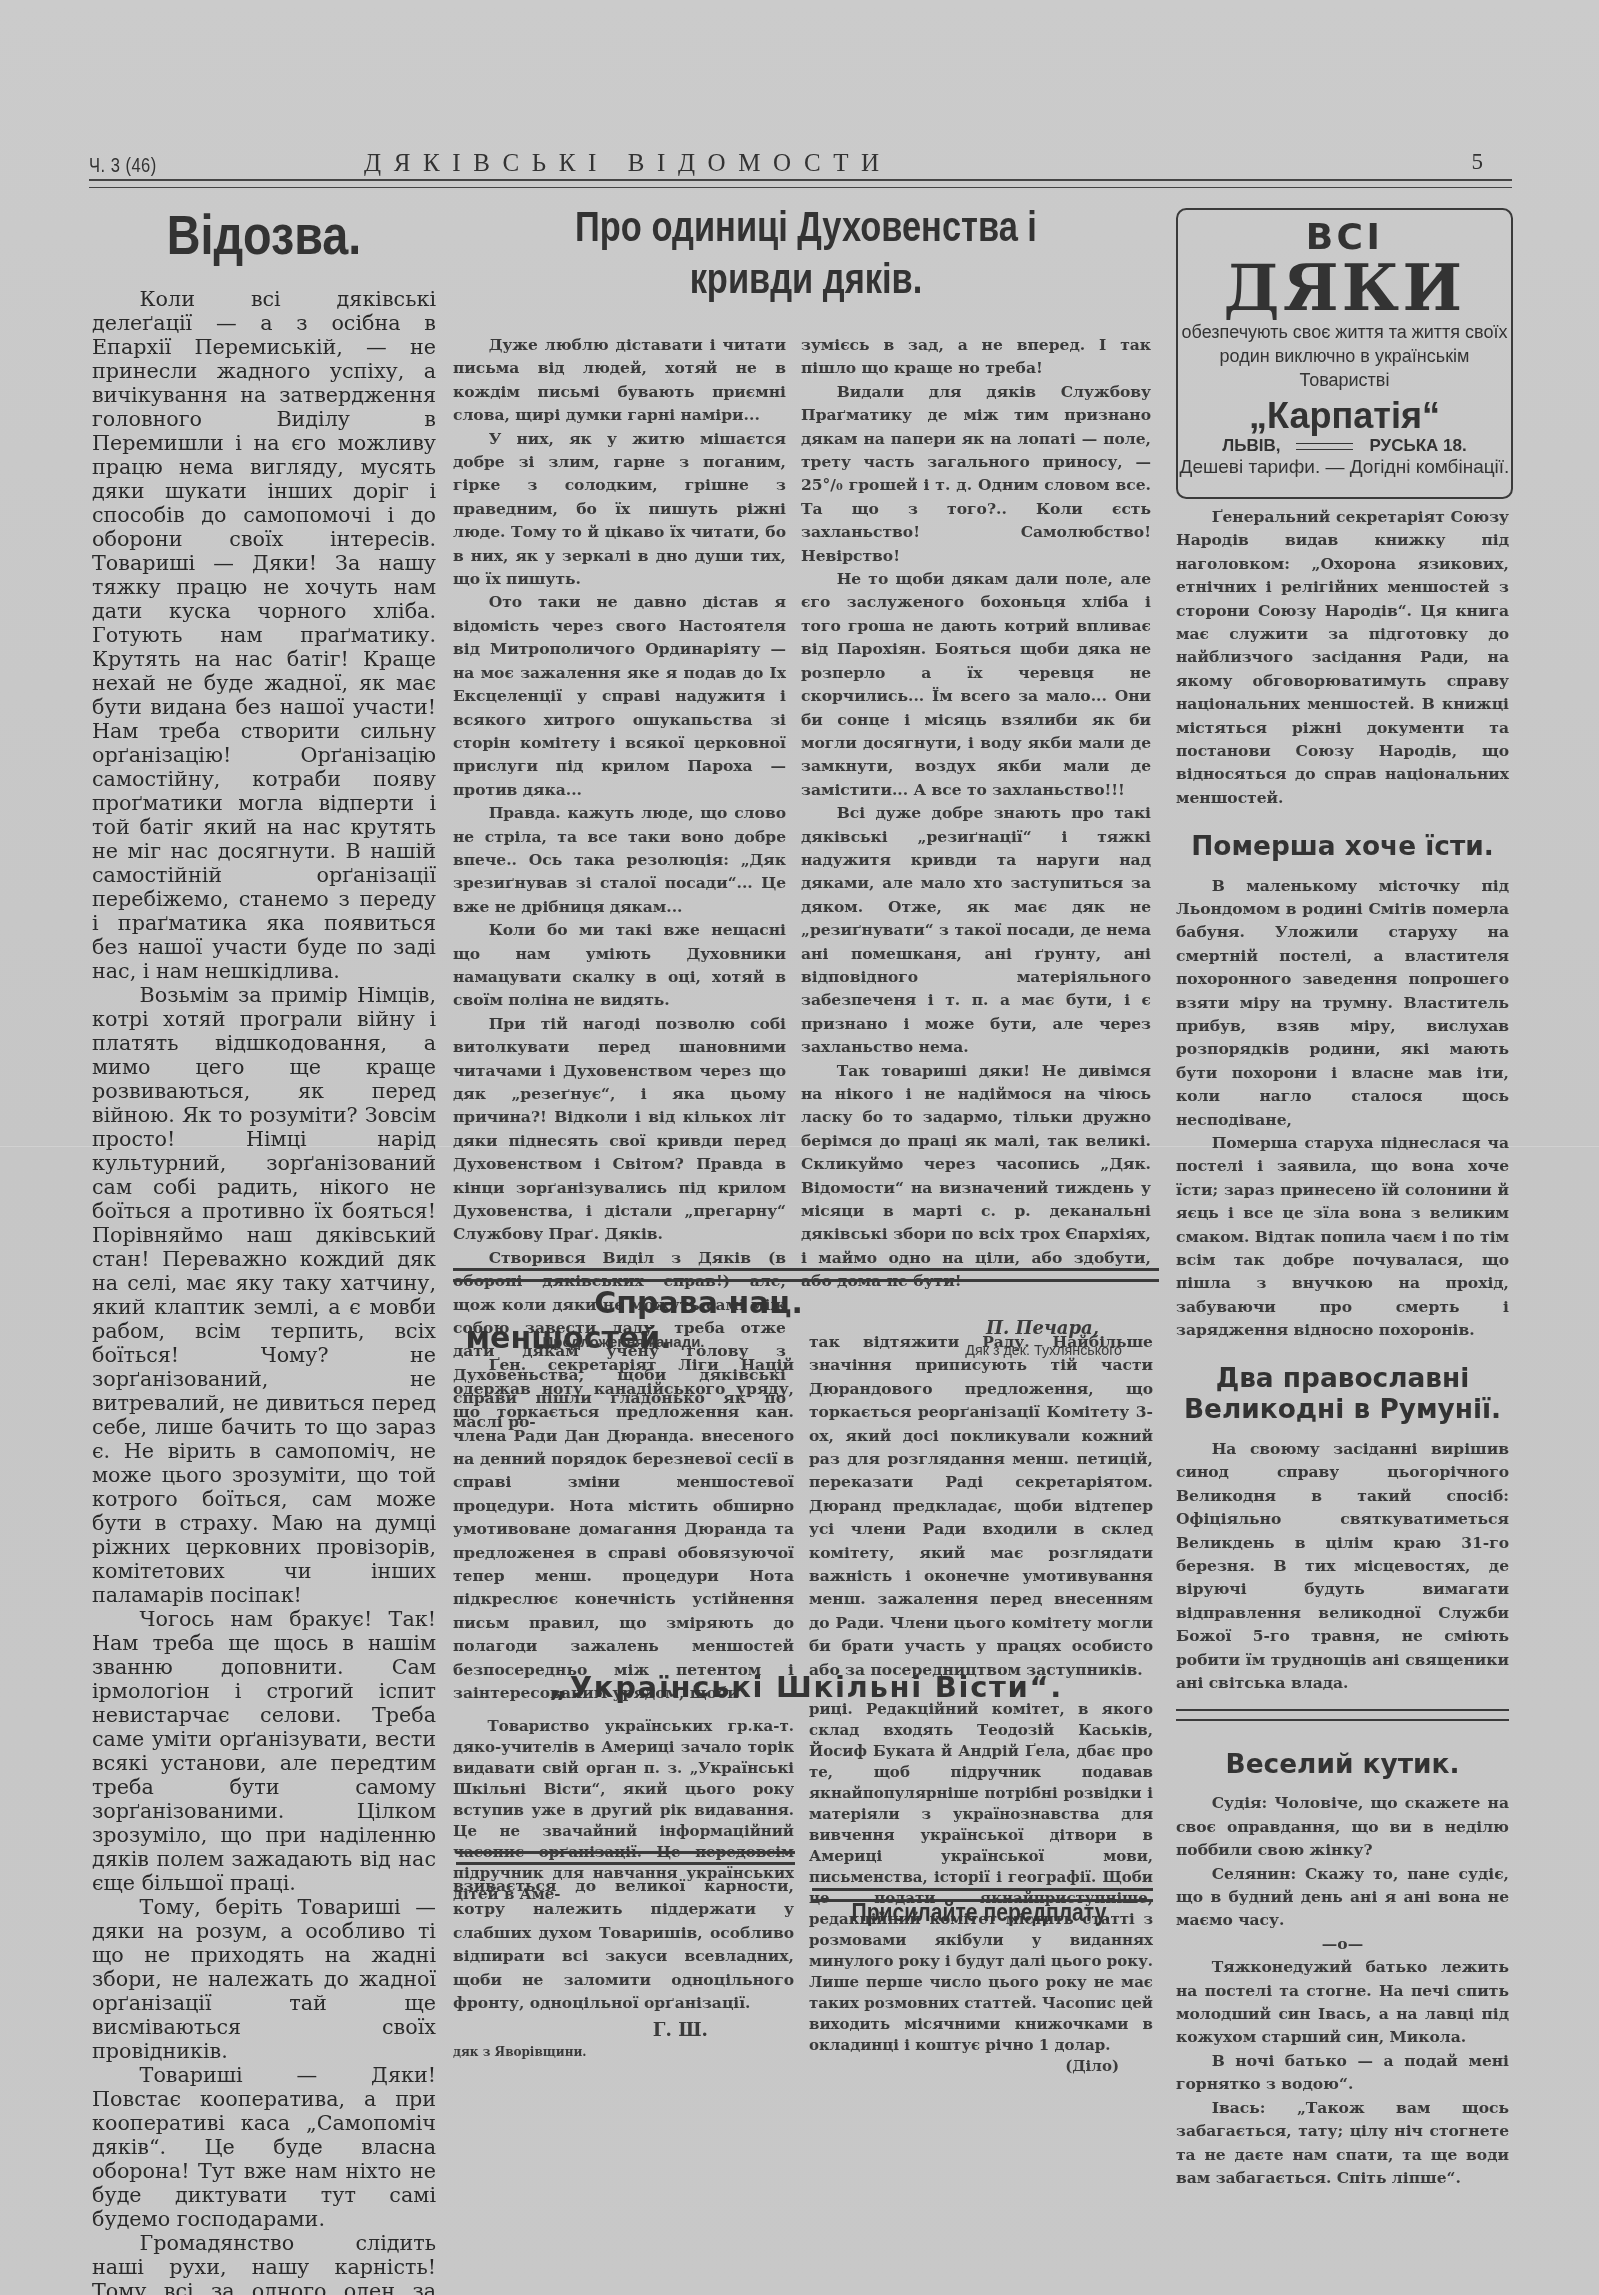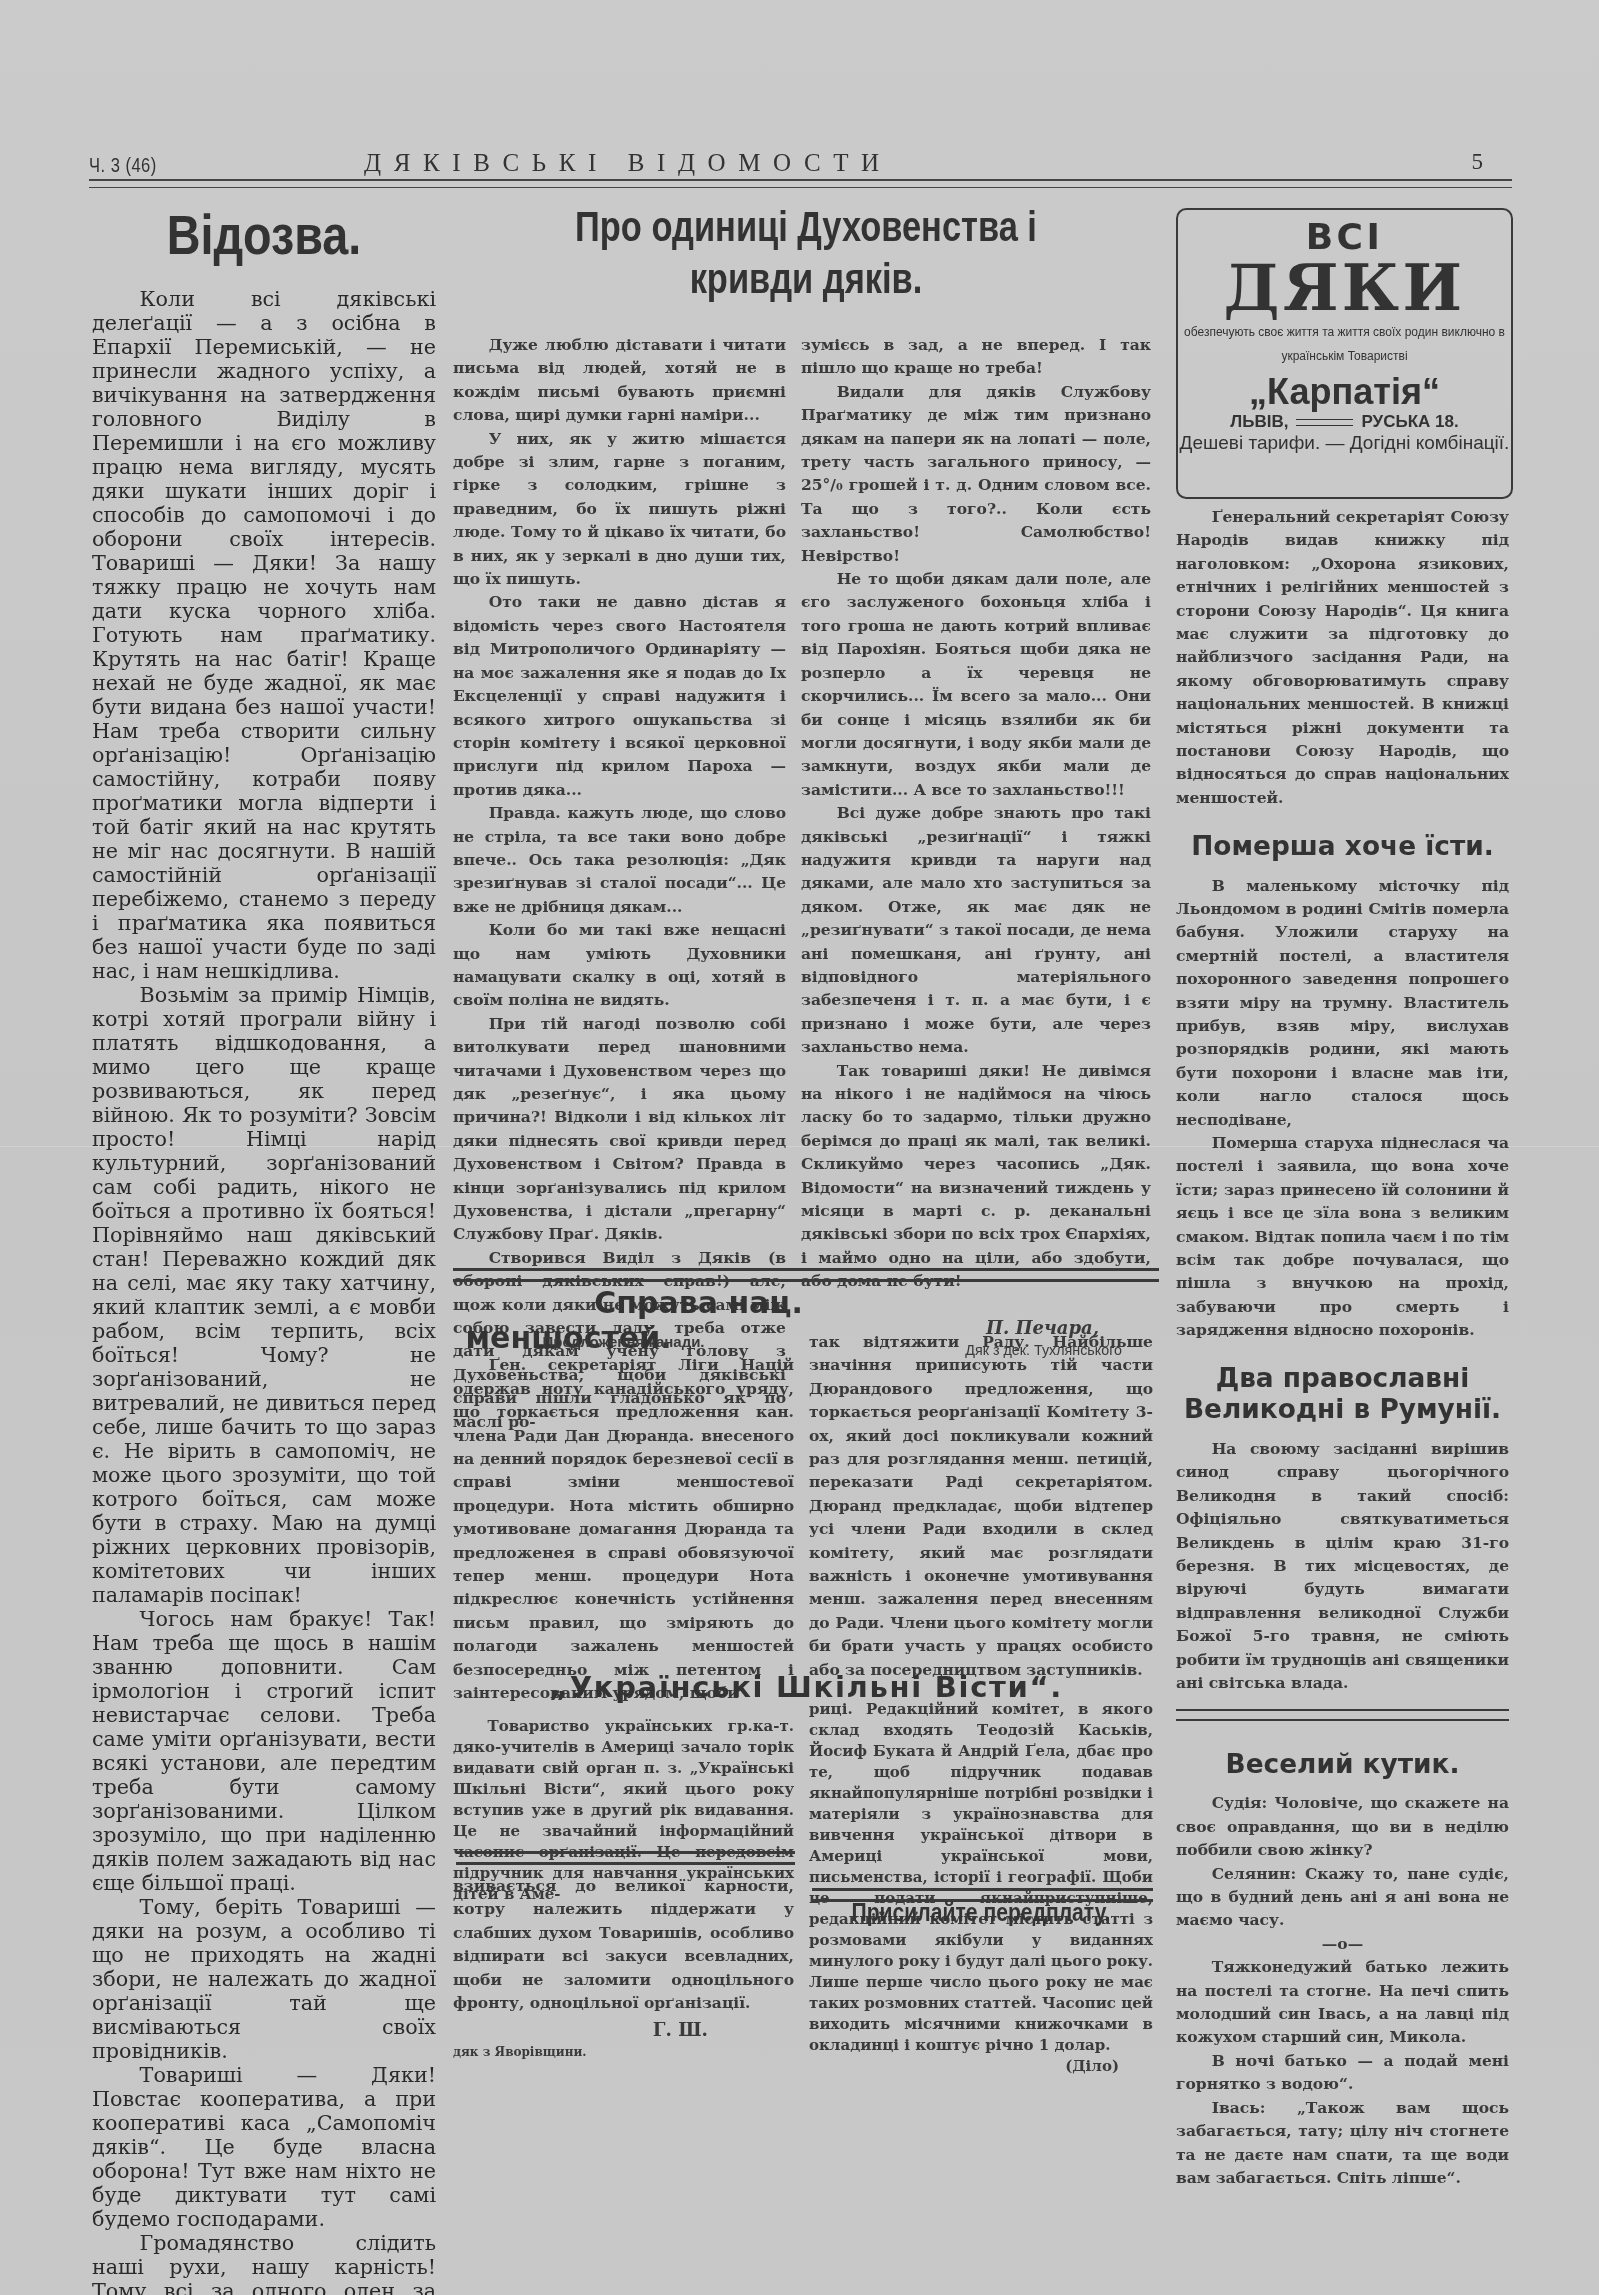--- a/index.html
+++ b/index.html
@@ -36,23 +36,23 @@
   .c3 { left: 801px; top: 333px; width: 350px; font-family: "DejaVu Serif", serif; font-weight: bold; font-size: 15.5px; line-height: 23.4px; color: #3a3a3a; }
   .sig { text-align: right; font-style: italic; font-size: 18px; margin-top: 23px; padding-right: 52px; }
   .sig2 { text-align: right; font-family: "Liberation Sans", sans-serif; font-weight: normal; font-size: 14.3px; padding-right: 29px; }
 
   .rule-mid { position: absolute; height: 8px; border-top: 3.4px solid #3a3a3a; border-bottom: 3.4px solid #3a3a3a; }
 
   
   .ad { position: absolute; left: 1176px; top: 208px; width: 333px; height: 287px; border: 2.9px solid #3a3a3a; border-radius: 10.3px; text-align: center; }
   .ad .vsi { font-family: "DejaVu Sans", sans-serif; font-weight: bold; font-size: 36px; margin-top: 5.7px; letter-spacing: 3.4px; color: #333; }
   .ad .dyaky { font-family: "DejaVu Serif", serif; font-weight: bold; font-size: 63px; line-height: 63px; letter-spacing: 3.4px; color: #333; }
-  .ad .txt { font-family: "Liberation Sans", sans-serif; font-size: 12px; line-height: 24px; padding: 0 1px; color: #333; }
+  .ad .txt { font-family: "Liberation Sans", sans-serif; font-size: 18px; line-height: 24px; padding: 0 1px; color: #333; }
   .ad .karp { font-family: "Liberation Sans", sans-serif; font-weight: bold; font-size: 36px; line-height: 40px; color: #333; margin-top: 4.6px; }
-  .ad .addr { font-family: "Liberation Sans", sans-serif; font-weight: bold; font-size: 17px; display: flex; justify-content: center; align-items: center; gap: 8px; color: #333; }
+  .ad .addr { font-family: "Liberation Sans", sans-serif; font-weight: bold; font-size: 17px; display: flex; justify-content: center; align-items: center; gap: 16px; color: #333; }
   .ad .addr .dash { display: inline-block; width: 57px; height: 4.6px; border-top: 1.7px solid #333; border-bottom: 1.7px solid #333; }
   .ad .tarif { font-family: "Liberation Sans", sans-serif; font-size: 19px; color: #333; }
 
   .c4 { left: 1176px; top: 505px; width: 333px; font-family: "DejaVu Serif", serif; font-weight: bold; font-size: 15.5px; line-height: 23.4px; color: #3a3a3a; }
   .c4 h2 { margin: 0 0 12.6px 0; text-align: center; font-family: "DejaVu Sans", sans-serif; font-weight: bold; font-size: 26.4px; line-height: 31px; color: #333; }
   .c4 .sec { margin-bottom: 20.7px; }
   .dialog b { font-weight: bold; }
   .sep { text-align: center; text-indent: 0 !important; }
   .rule-r { height: 8px; border-top: 2.9px solid #3a3a3a; border-bottom: 2.9px solid #3a3a3a; margin: 15px 0 26.4px; }
 

